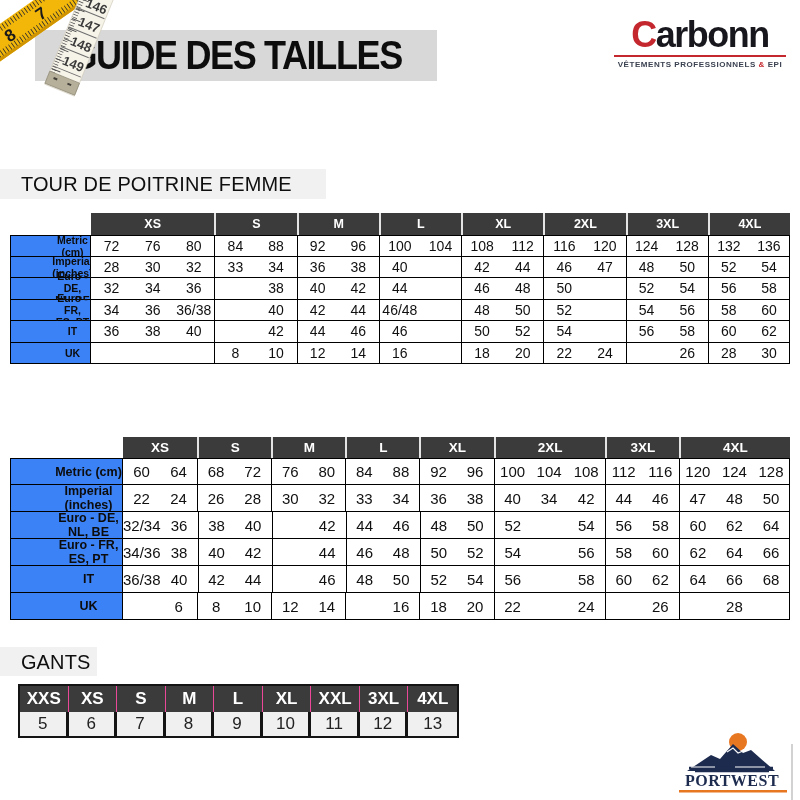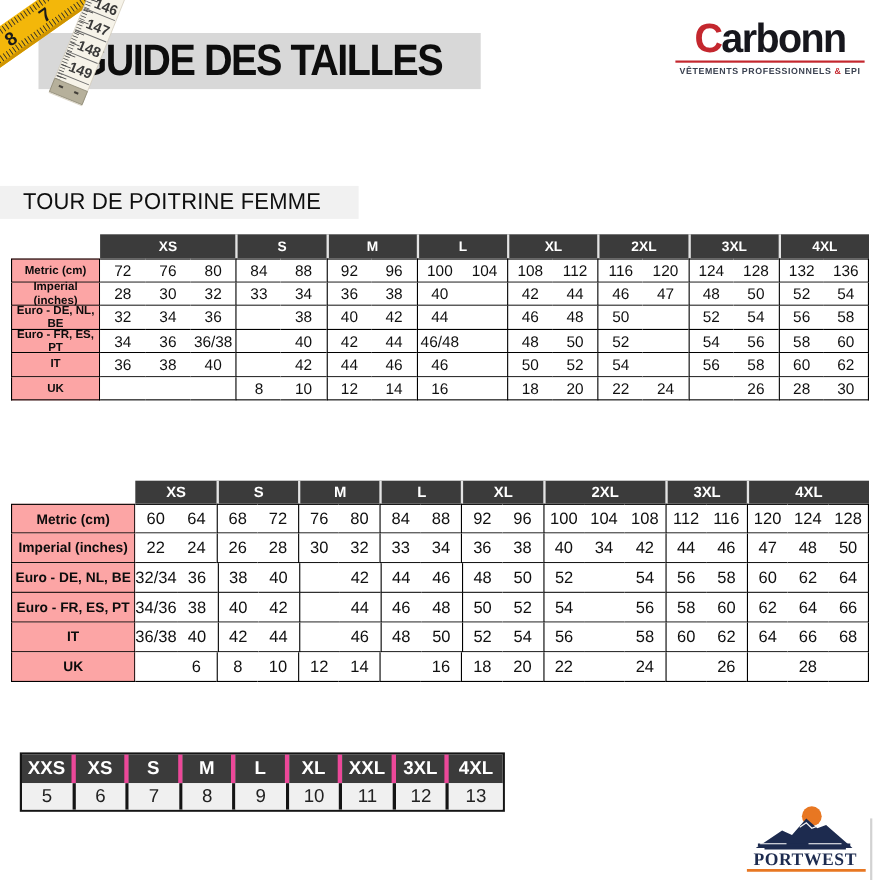--- a/index.html
+++ b/index.html
@@ -43,39 +43,39 @@
   #table1 { top:437px; }
   .t-row { display:grid; }
   #table0 .t-row { grid-template-columns:81px repeat(17,1fr); }
   #table1 .t-row { grid-template-columns:113px repeat(18,1fr); }
   .th-spacer { background:transparent; }
   .th-cell { background:#3b3b3b; color:#fff; font-weight:bold;
     display:flex; align-items:center; justify-content:center; }
   #table0 .th-cell { height:22px; font-size:12.5px; }
   #table1 .th-cell { height:21px; font-size:13.5px; }
   .th-cell.gsep { border-left:2px solid #e4e4e4; }
-  .tl-cell { background:#fca5a5; font-weight:bold; color:#0c0c0c;
+  .tl-cell { background:#3b82f6; font-weight:bold; color:#0c0c0c;
     display:flex; align-items:center; justify-content:center; text-align:center;
-    border:solid #000; border-width:0 1px 1px 1px; }
+    border:solid #000; border-width:0 1px 1px 1px;padding-left:44px; }
   .tl-cell.first { border-top:1px solid #000; }
   #table0 .tl-cell { font-size:10.5px; height:21.5px; }
   #table1 .tl-cell { font-size:12.5px; height:27px; }
   .td-cell { display:flex; align-items:center; justify-content:center; color:#101010;
     border-bottom:1px solid #000; background:#fff; }
   .td-cell.first { border-top:1px solid #000; }
   .td-cell.gs { border-left:1px solid #000; }
   .td-cell.last { border-right:1px solid #000; }
   #table0 .td-cell { font-size:14px; height:21.5px; }
   #table1 .td-cell { font-size:15px; height:27px; }
 
   
   .gants-table { position:absolute; left:18px; top:684px; width:441px; border:2px solid #141414; }
   .g-row { display:grid; grid-template-columns:repeat(9,1fr); }
   .gh-cell { background:#3b3b3b; color:#fff; font-weight:bold; font-size:17px; height:26px;
-    display:flex; align-items:center; justify-content:center; border-right:4px solid #ec4899; }
+    display:flex; align-items:center; justify-content:center; border-right:1px solid #ec4899; }
   .gv-cell { background:#f0f0f0; color:#222; font-size:17px; height:24px;
     display:flex; align-items:center; justify-content:center; border-right:3px solid #141414; }
   .gh-cell.last, .gv-cell.last { border-right:none; }
 
   
   .portwest { position:absolute; right:8px; top:726px; }
   .edge-line { position:absolute; right:7px; top:744px; width:2px; height:56px; background:#d2d2d2; }
 </style>
 </head>
 <body>
@@ -392,20 +392,23 @@
         <div class="td-cell"></div>
         <div class="td-cell">24</div>
         <div class="td-cell gs"></div>
         <div class="td-cell">26</div>
         <div class="td-cell gs"></div>
         <div class="td-cell">28</div>
         <div class="td-cell last"></div>
       </div>
     </div>
 
+  <div class="section-bar" id="sec-gants">
+    <span>GANTS</span>
+  </div>
   <div class="gants-table">
       <div class="g-row">
         <div class="gh-cell">XXS</div>
         <div class="gh-cell">XS</div>
         <div class="gh-cell">S</div>
         <div class="gh-cell">M</div>
         <div class="gh-cell">L</div>
         <div class="gh-cell">XL</div>
         <div class="gh-cell">XXL</div>
         <div class="gh-cell">3XL</div>

